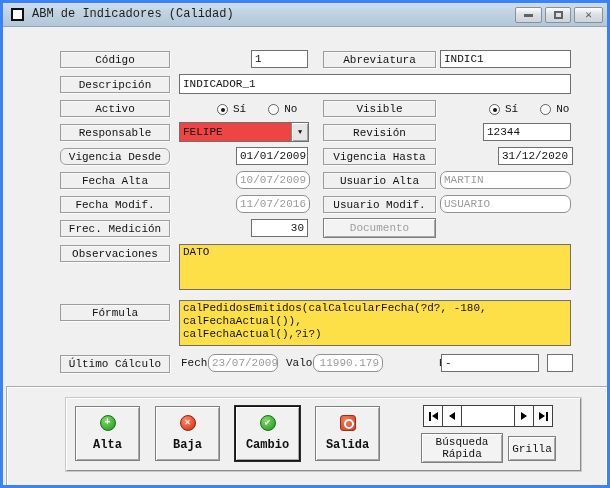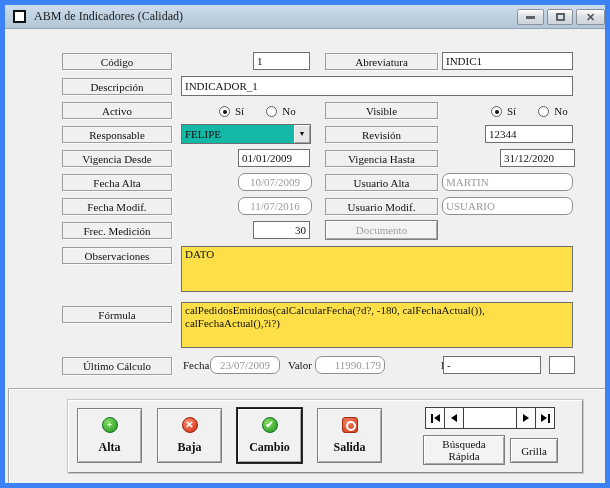--- a/index.html
+++ b/index.html
@@ -1,19 +1,19 @@
 <!DOCTYPE html>
 <html><head>
 <meta charset="utf-8">
 <style>
   html,body{margin:0;padding:0;background:#d6d6d6;}
   *{box-sizing:border-box;}
   #window{
     position:relative;width:610px;height:488px;background:#f0f0f0;
-    border:5px solid #3b82f6;font-family:Liberation Serif, serif;font-size:11px;color:#111;
+    border:3px solid #3b82f6;font-family:Liberation Mono, monospace;font-size:11px;color:#111;
     overflow:hidden;
   }
   .titlebar{
     position:absolute;left:0;top:0;width:100%;height:24px;
     background:linear-gradient(180deg,#cddded 0%,#bdd0df 55%,#b3c7d8 100%);
     border-bottom:1px solid #93a5b5;
   }
   .app-icon{position:absolute;left:8px;top:5px;width:13px;height:13px;background:#fff;border:2px solid #101010;}
   .title{position:absolute;left:29px;top:0;height:24px;line-height:23px;font-size:12px;color:#1d1d1d;}
   .winbtn{
@@ -33,21 +33,21 @@
     position:absolute;height:18px;line-height:16px;background:#fff;
     border:1px solid #6f6f6f;padding:0 3px;overflow:hidden;white-space:nowrap;
   }
   .input.disabled{color:#9b9b9b;border-color:#8f8f8f;border-radius:7px;}
   .input.right{text-align:right;}
   .input.center{text-align:center;}
   .area{
     position:absolute;background:#fde047;border:1px solid #6f6f6f;
     padding:1px 3px;white-space:pre-wrap;overflow:hidden;line-height:13px;
   }
-  .combo{position:absolute;height:20px;background:#14b8a6;border:1px solid #6f6f6f;}
+  .combo{position:absolute;height:20px;background:#ef4444;border:1px solid #6f6f6f;}
   .combo .val{position:absolute;left:3px;top:0;line-height:18px;}
   .combo .arrow{
     position:absolute;right:0;top:0;width:17px;height:18px;background:#e6e6e6;
     border-left:1px solid #8a8a8a;box-shadow:inset 1px 1px 0 #fff, inset -1px -1px 0 #9f9f9f;
     display:flex;align-items:center;justify-content:center;font-size:7px;color:#111;
   }
   .radiogrp{position:absolute;display:flex;align-items:center;gap:5px;}
   .radio{width:11px;height:11px;border-radius:50%;background:#fff;border:1px solid #5f5f5f;position:relative;display:inline-block;}
   .radio.checked::after{content:"";position:absolute;left:3px;top:3px;width:4px;height:4px;border-radius:50%;background:#151515;}
   .radio.second{margin-left:17px;}
@@ -138,21 +138,21 @@
   </div>
 
   <div class="lbl" style="left:57px;top:121px;width:110px;">Responsable</div>
   <div class="combo" style="left:176px;top:119px;width:130px;">
     <span class="val">FELIPE</span>
     <span class="arrow">▼</span>
   </div>
   <div class="lbl" style="left:320px;top:121px;width:113px;">Revisión</div>
   <div class="input" style="left:480px;top:120px;width:88px;">12344</div>
 
-  <div class="lbl" style="left:57px;top:145px;width:110px;">Vigencia Desde</div>
+  <div class="lbl" style="left:57px;top:145px;width:110px;border-radius:6px;">Vigencia Desde</div>
   <div class="input" style="left:233px;top:144px;width:72px;">01/01/2009</div>
   <div class="lbl" style="left:320px;top:145px;width:113px;">Vigencia Hasta</div>
   <div class="input" style="left:495px;top:144px;width:75px;">31/12/2020</div>
 
   <div class="lbl" style="left:57px;top:169px;width:110px;">Fecha Alta</div>
   <div class="input disabled center" style="left:233px;top:168px;width:74px;">10/07/2009</div>
   <div class="lbl" style="left:320px;top:169px;width:113px;">Usuario Alta</div>
   <div class="input disabled" style="left:437px;top:168px;width:131px;">MARTIN</div>
 
   <div class="lbl" style="left:57px;top:193px;width:110px;">Fecha Modif.</div>

